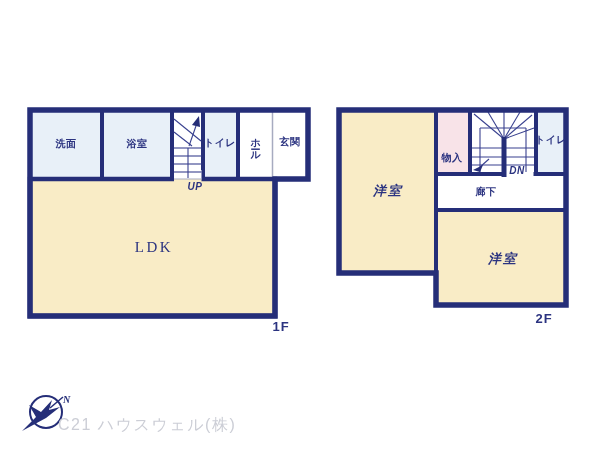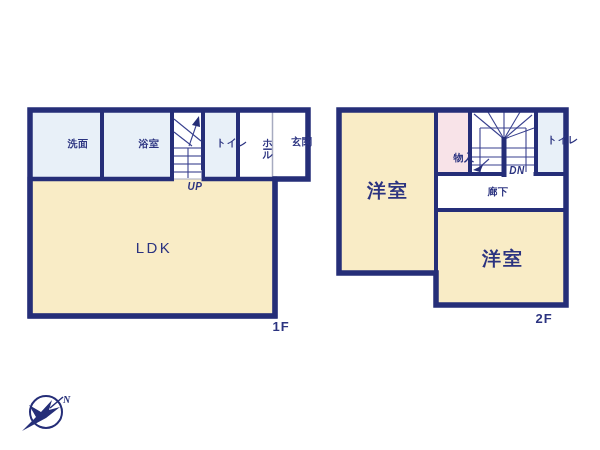--- a/index.html
+++ b/index.html
@@ -5,24 +5,24 @@
   html,body{margin:0;padding:0;background:#ffffff;}
   .canvas{
     position:relative;width:600px;height:450px;background:#ffffff;overflow:hidden;
     font-family:"Liberation Sans", sans-serif;
   }
   .linework{position:absolute;left:0;top:0;}
   .rlabel{
     position:absolute;transform:translate(-50%,-50%);
     color:#2b3380;white-space:nowrap;line-height:1;
   }
-  .s10{font-size:10px;font-weight:600;letter-spacing:0.5px;margin-left:12px;}
+  .s10{font-size:10px;font-weight:600;letter-spacing:0.5px;}
   .vert{writing-mode:vertical-rl;letter-spacing:1px;}
-  .ldk{font-size:15px;font-weight:500;letter-spacing:2.5px;}
-  .rm14{font-size:19px;font-weight:600;letter-spacing:2px;}
+  .ldk{font-size:15px;font-weight:500;letter-spacing:2.5px;font-family:Liberation Serif, serif;}
+  .rm14{font-size:13px;font-weight:600;letter-spacing:2px;font-style:italic;}
   .fl{font-size:13px;font-weight:700;letter-spacing:1px;}
   .updn{
     font-family:Liberation Sans, sans-serif;font-style:italic;font-weight:700;
     font-size:10px;letter-spacing:0.5px;
   }
   .company{
     position:absolute;left:58px;top:415px;font-size:16px;font-weight:500;
     color:#ccced6;letter-spacing:1.5px;
   }
   .north{
@@ -118,14 +118,15 @@
 
   <div class="rlabel rm14" style="left:388px;top:190px">洋室</div>
   <div class="rlabel s10" style="left:452px;top:158px">物入</div>
   <div class="rlabel s10" style="left:551px;top:140px">トイレ</div>
   <div class="rlabel s10" style="left:486px;top:192px">廊下</div>
   <div class="rlabel rm14" style="left:503px;top:258px">洋室</div>
   <div class="rlabel updn" style="left:517px;top:171px">DN</div>
   <div class="rlabel fl" style="left:544px;top:318px">2F</div>
 
   <div class="north">N</div>
+  <div class="company">C21 ハウスウェル(株)</div>
 
 </div>
 
 </body></html>

